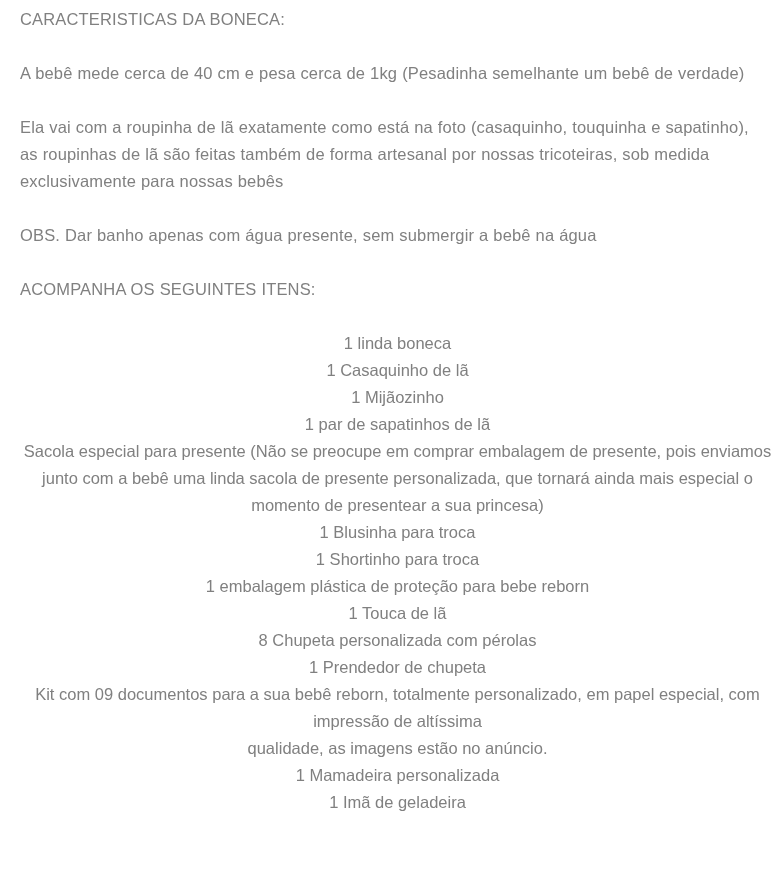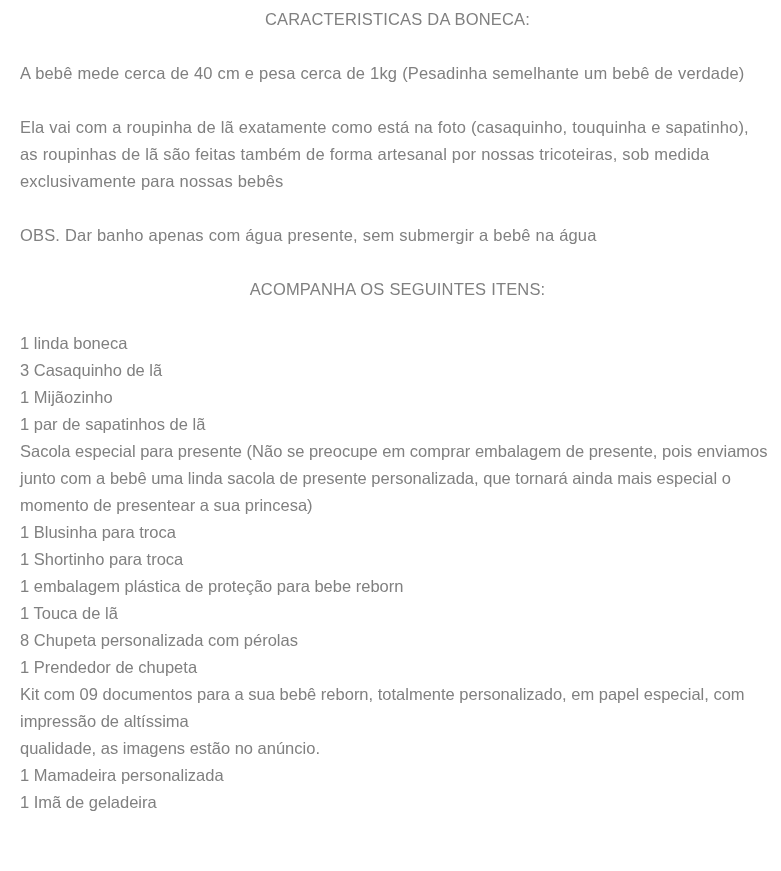--- a/index.html
+++ b/index.html
@@ -35,29 +35,29 @@
 
   
   .para {
     margin: 0 12px 27px 0;
     max-width: 757px;
   }
 
   .heading {
     margin: 0 0 27px 0;
     max-width: 757px;
-    text-align: center;
   }
 
   
   .item-list {
     list-style: none;
     margin: 0;
     padding: 0;
     max-width: 757px;
+    text-align: center;
   }
   .item-list li {
     margin: 0;
     padding: 0;
     font-size: 16.5px;
     line-height: 27px;
     color: #808080;
   }
 </style>
 </head>
@@ -70,21 +70,21 @@
   <p class="block para">A bebê mede cerca de 40 cm e pesa cerca de 1kg (Pesadinha semelhante um bebê de verdade)</p>
 
   <p class="block para">Ela vai com a roupinha de lã exatamente como está na foto (casaquinho, touquinha e sapatinho), as roupinhas de lã são feitas também de forma artesanal por nossas tricoteiras, sob medida exclusivamente para nossas bebês</p>
 
   <p class="block para">OBS. Dar banho apenas com água presente, sem submergir a bebê na água</p>
 
   <p class="block heading">ACOMPANHA OS SEGUINTES ITENS:</p>
 
   <ul class="item-list" id="included-items-list">
       <li>1 linda boneca</li>
-      <li>3 Casaquinho de lã</li>
+      <li>1 Casaquinho de lã</li>
       <li>1 Mijãozinho</li>
       <li>1 par de sapatinhos de lã</li>
       <li>Sacola especial para presente (Não se preocupe em comprar embalagem de presente, pois enviamos junto com a bebê uma linda sacola de presente personalizada, que tornará ainda mais especial o momento de presentear a sua princesa)</li>
       <li>1 Blusinha para troca</li>
       <li>1 Shortinho para troca</li>
       <li>1 embalagem plástica de proteção para bebe reborn</li>
       <li>1 Touca de lã</li>
       <li>8 Chupeta personalizada com pérolas</li>
       <li>1 Prendedor de chupeta</li>
       <li>Kit com 09 documentos para a sua bebê reborn, totalmente personalizado, em papel especial, com impressão de altíssima</li>

